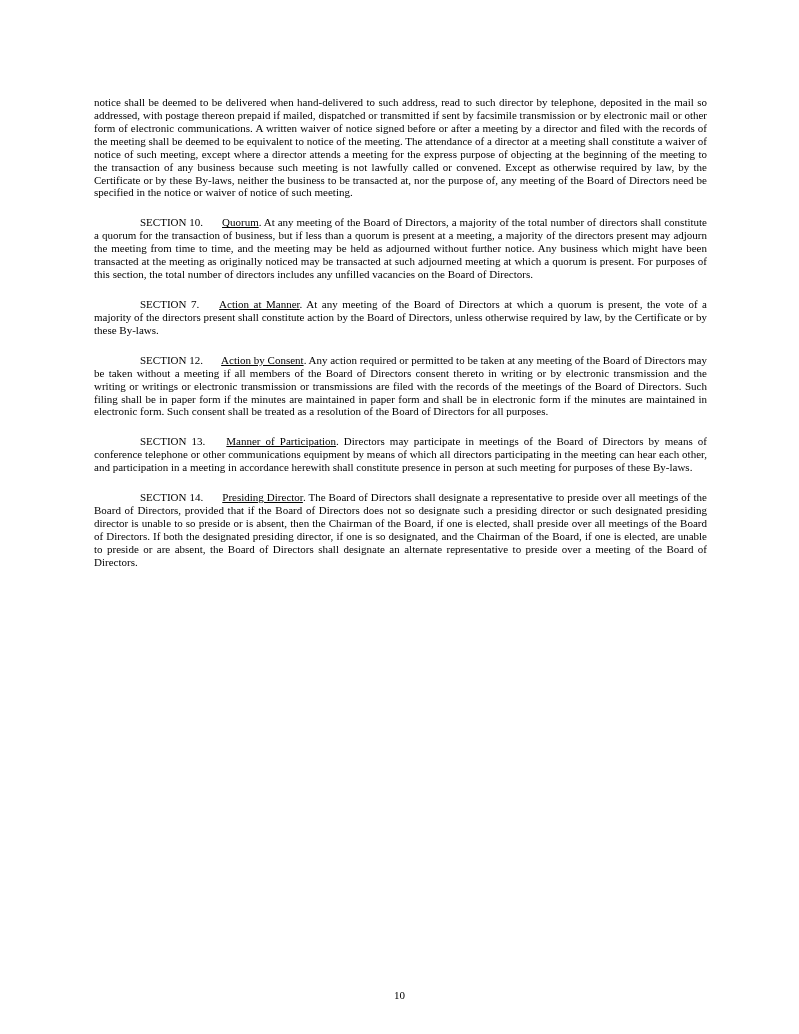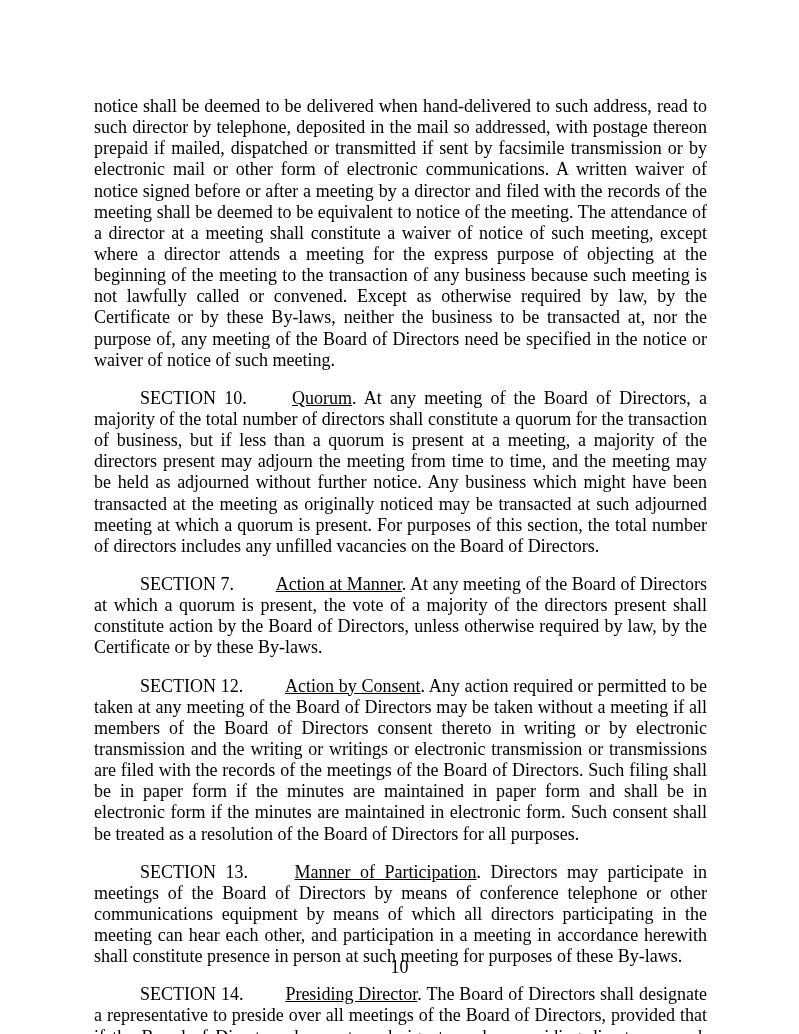--- a/index.html
+++ b/index.html
@@ -4,44 +4,43 @@
 <style>
   * { margin: 0; padding: 0; box-sizing: border-box; }
   html, body { background: #ffffff; }
   .page {
     width: 799px;
     height: 1034px;
     position: relative;
     background: #ffffff;
     color: #000000;
     font-family: "Liberation Serif", "DejaVu Serif", serif;
-    font-size: 18px;
+    font-size: 11px;
     line-height: 1.175;
     padding: 96px 92px 0 94px;
     overflow: hidden;
   }
   p.para {
     text-align: justify;
     margin: 0 0 17px 0;
   }
   p.section-para {
     text-indent: 46px;
   }
   .sec-label {
     margin-right: 16px;
   }
   .sec-heading {
     text-decoration: underline;
-    margin-left: 21px;
   }
   .page-number {
     position: absolute;
     left: 0;
     right: 0;
-    bottom: 56px;
+    bottom: 32px;
     text-align: center;
   }
 </style>
 </head>
 <body>
 
 <div class="page">
 
   <p class="para"><span>notice shall be deemed to be delivered when hand-delivered to such address, read to such director by telephone, deposited in the mail so addressed, with postage thereon prepaid if mailed, dispatched or transmitted if sent by facsimile transmission or by electronic mail or other form of electronic communications.  A written waiver of notice signed before or after a meeting by a director and filed with the records of the meeting shall be deemed to be equivalent to notice of the meeting.  The attendance of a director at a meeting shall constitute a waiver of notice of such meeting, except where a director attends a meeting for the express purpose of objecting at the beginning of the meeting to the transaction of any business because such meeting is not lawfully called or convened.  Except as otherwise required by law, by the Certificate or by these By-laws, neither the business to be transacted at, nor the purpose of, any meeting of the Board of Directors need be specified in the notice or waiver of notice of such meeting.</span></p>
 

